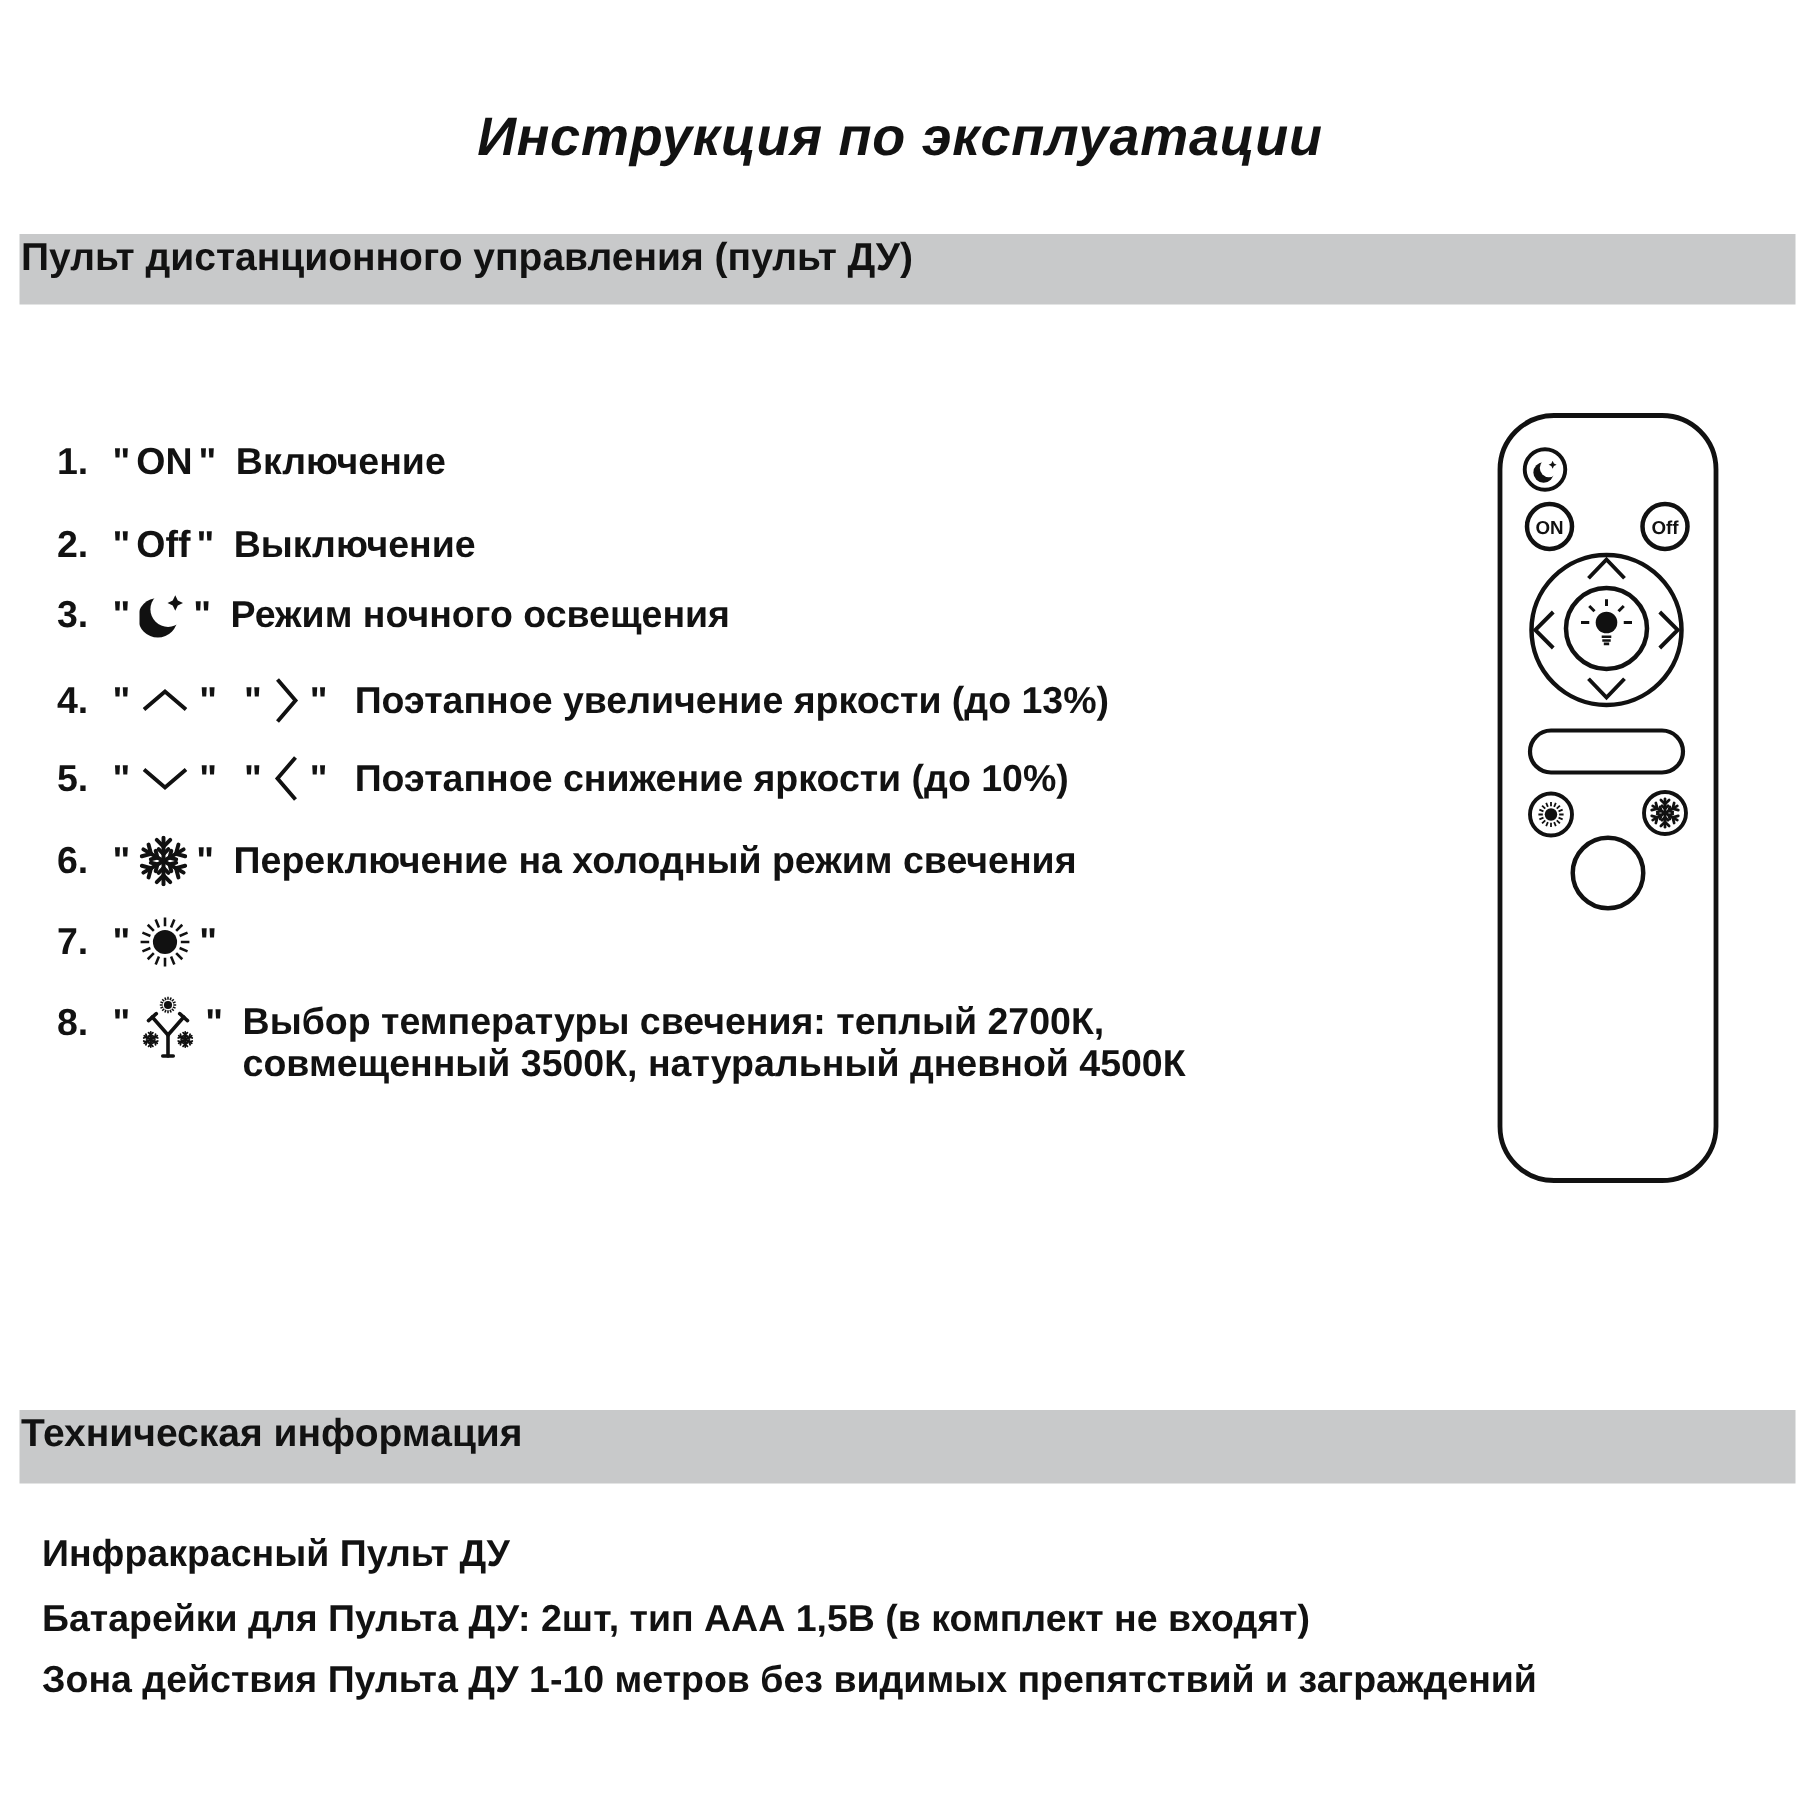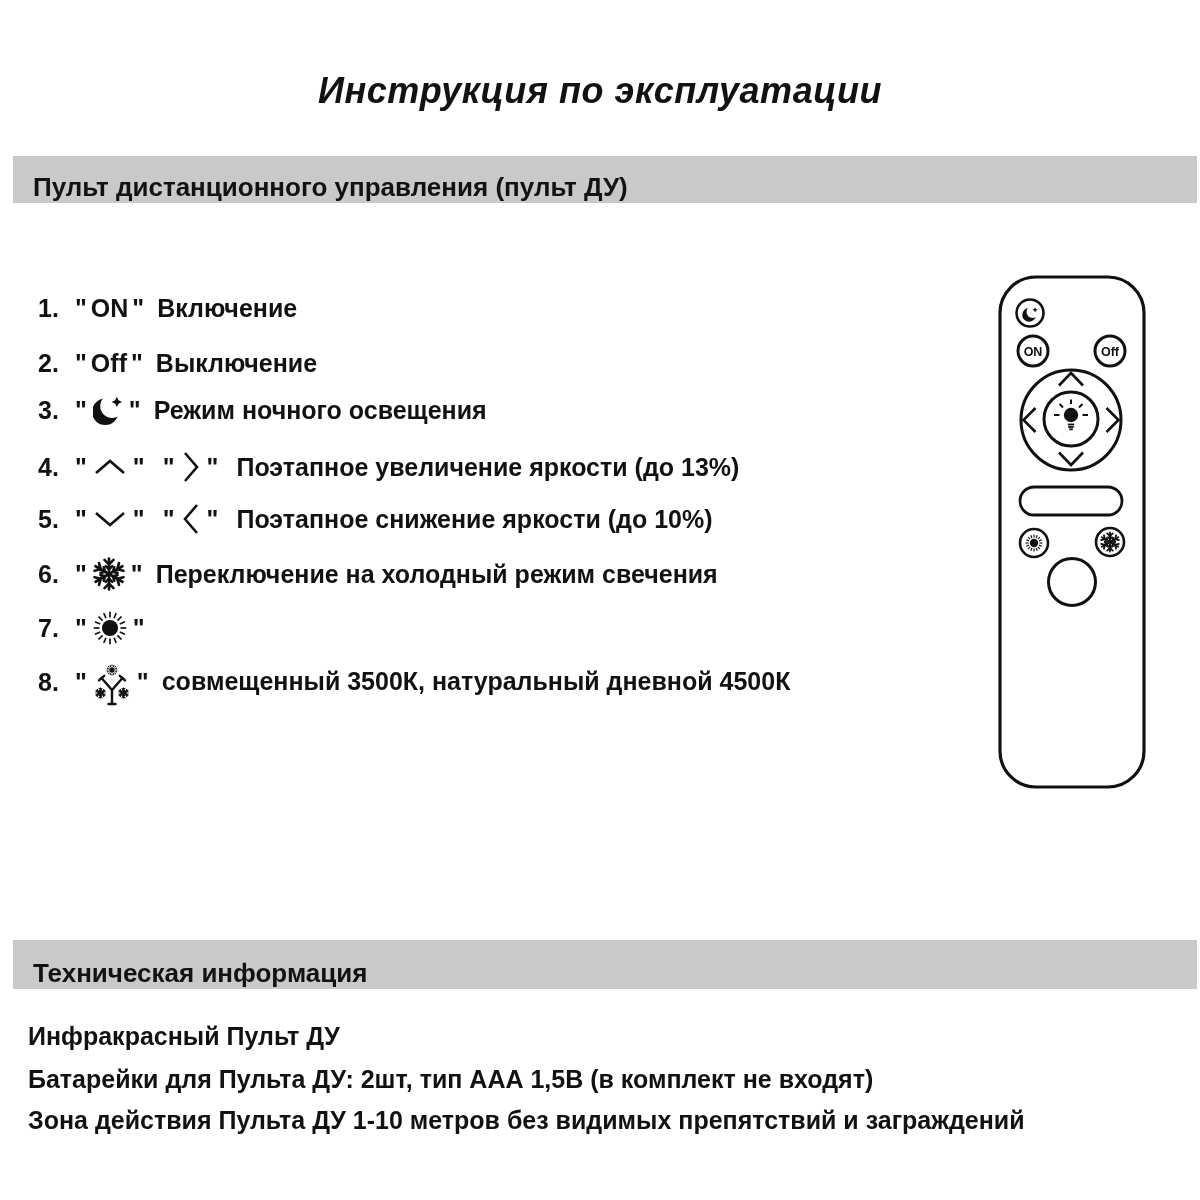--- a/index.html
+++ b/index.html
@@ -7,22 +7,22 @@
     width:1200px;height:1200px;position:relative;background:#fff;
     font-family:"Liberation Sans",sans-serif;font-weight:700;color:#121212;
     overflow:hidden;
   }
   .page-title{
     position:absolute;top:70px;left:0;width:1200px;text-align:center;
     font-size:36px;letter-spacing:.5px;font-style:italic;
   }
   .banner{
     position:absolute;left:13px;width:1184px;background:#c8c9ca;
-    font-size:26px;display:flex;align-items:flex-end;
-    padding-left:20px;box-sizing:border-box;
+    font-size:26px;display:flex;align-items:flex-start;
+    padding-left:1px;box-sizing:border-box;
   }
   #banner-remote{top:156px;height:47px}
   #banner-tech{top:940px;height:49px}
 
   .row{
     position:absolute;left:38px;display:flex;align-items:center;height:36px;
     font-size:25px;white-space:nowrap;
   }
   .num{width:33px}
   .q{margin:0 4px}
@@ -243,20 +243,21 @@
         <path d="M26.8 11.8 L32 16.4"></path>
         <path d="M15.5 40 L22.5 40"></path>
       </g>
       <use href="#sun-shape" transform="translate(19,6) scale(0.52)" stroke="#111" stroke-width="2"></use>
       <use href="#snowflake-shape" transform="translate(7.5,29) scale(0.5)" stroke="#111" stroke-width="2.4"></use>
       <use href="#snowflake-shape" transform="translate(30.5,29) scale(0.5)" stroke="#111" stroke-width="2.4"></use>
     </svg>
   </span>
   <span class="q">"</span>
   <span class="desc">
+    <div>Выбор температуры свечения: теплый 2700К,</div>
     <div>совмещенный 3500К, натуральный дневной 4500К</div>
   </span>
 </div>
 
 <div class="remote">
   <svg width="150" height="516" viewBox="0 0 150 516">
     <rect x="3" y="3" width="144" height="510" rx="36" fill="#fff" stroke="#111" stroke-width="3.2"></rect>
     <g>
       <circle cx="33" cy="39" r="13.5" fill="#fff" stroke="#111" stroke-width="2.6"></circle>
       <use href="#moon-shape" transform="translate(33,40) scale(0.62)"></use>

